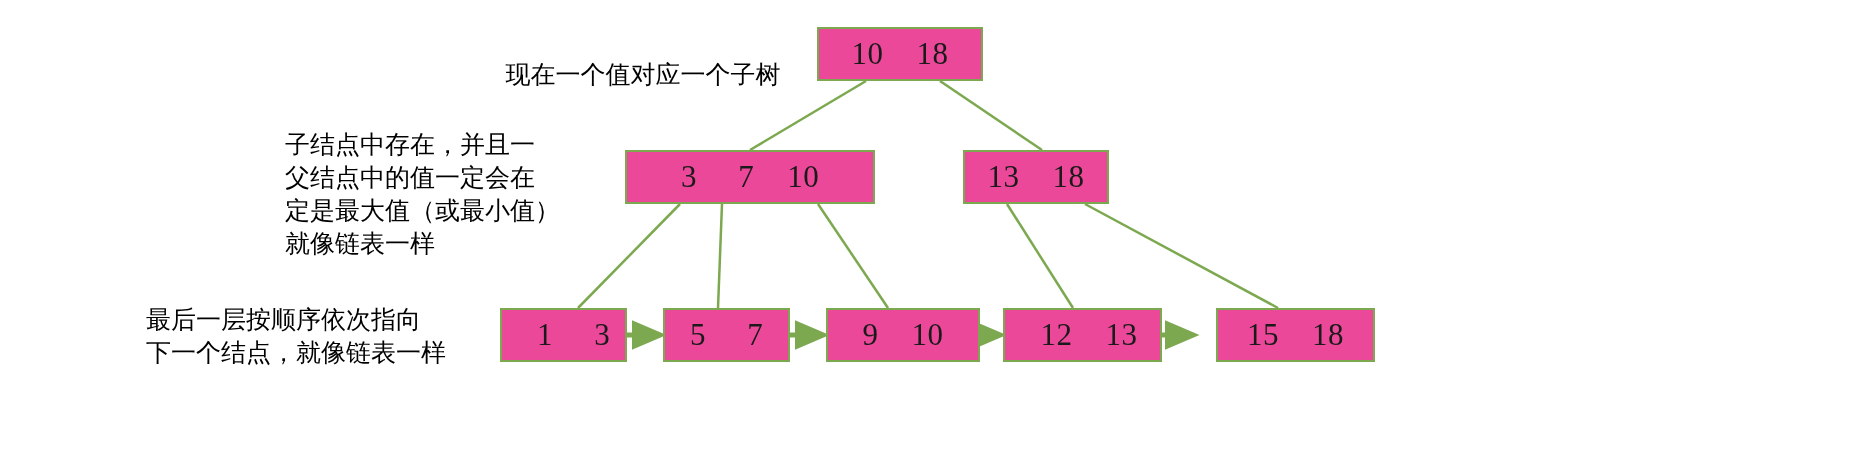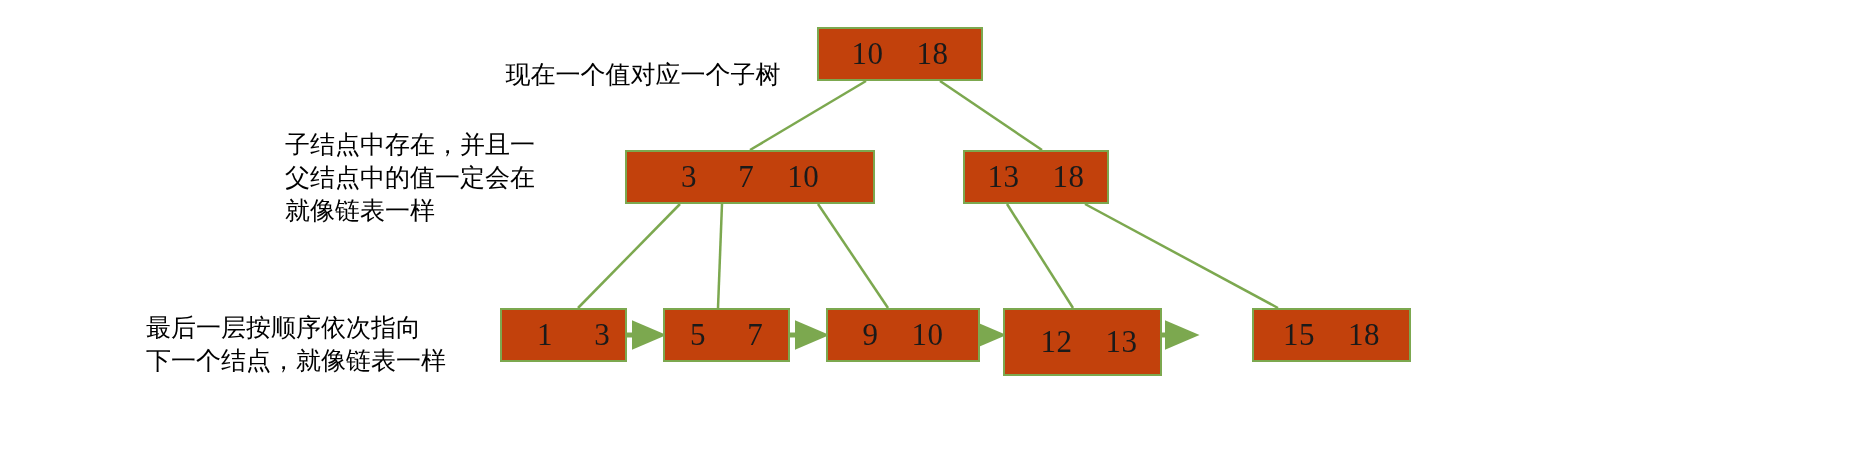--- a/index.html
+++ b/index.html
@@ -20,21 +20,21 @@
     left: 0;
     top: 0;
     width: 1856px;
     height: 450px;
     pointer-events: none;
   }
   .node {
     position: absolute;
     box-sizing: border-box;
     border: 2.5px solid #7CA84F;
-    background: #c2410c;
+    background: #ec4899;
     display: flex;
     align-items: center;
     justify-content: center;
     color: #1a1a1a;
     font-family: "Liberation Serif", "DejaVu Serif", serif;
     font-size: 31px;
     letter-spacing: 0.5px;
     white-space: pre;
     z-index: 2;
   }
@@ -77,22 +77,22 @@
       </g>
   </svg>
 
   <div id="nodes-layer">
       <div class="node" style="left: 817px; top: 27px; width: 166px; height: 54px;">10    18</div>
       <div class="node" style="left: 625px; top: 150px; width: 250px; height: 54px;">3     7    10</div>
       <div class="node" style="left: 963px; top: 150px; width: 146px; height: 54px;">13    18</div>
       <div class="node" style="left: 500px; top: 308px; width: 127px; height: 54px; padding-left: 20px;">1     3</div>
       <div class="node" style="left: 663px; top: 308px; width: 127px; height: 54px;">5     7</div>
       <div class="node" style="left: 826px; top: 308px; width: 154px; height: 54px;">9    10</div>
-      <div class="node" style="left: 1003px; top: 308px; width: 159px; height: 68px; padding-left: 13px;">12    13</div>
-      <div class="node" style="left: 1252px; top: 308px; width: 159px; height: 54px;">15    18</div>
+      <div class="node" style="left: 1003px; top: 308px; width: 159px; height: 54px; padding-left: 13px;">12    13</div>
+      <div class="node" style="left: 1216px; top: 308px; width: 159px; height: 54px;">15    18</div>
     </div>
   <div id="notes-layer">
       <div class="note center" style="left: 483px; top: 14px; width: 320px; margin-top: 44px;"><div>现在一个值对应一个子树</div></div>
-      <div class="note" style="left: 285px; top: 128px; width: 330px;"><div>子结点中存在，并且一</div><div>父结点中的值一定会在</div><div>就像链表一样</div></div>
-      <div class="note" style="left: 146px; top: 303px; width: 345px; margin-top: 8px;"><div>最后一层按顺序依次指向</div><div>下一个结点，就像链表一样</div></div>
+      <div class="note" style="left: 285px; top: 128px; width: 330px;"><div>子结点中存在，并且一</div><div>父结点中的值一定会在</div><div>定是最大值（或最小值）</div><div>就像链表一样</div></div>
+      <div class="note" style="left: 146px; top: 303px; width: 345px;"><div>最后一层按顺序依次指向</div><div>下一个结点，就像链表一样</div></div>
     </div>
 
 </div>
 
 </body></html>

